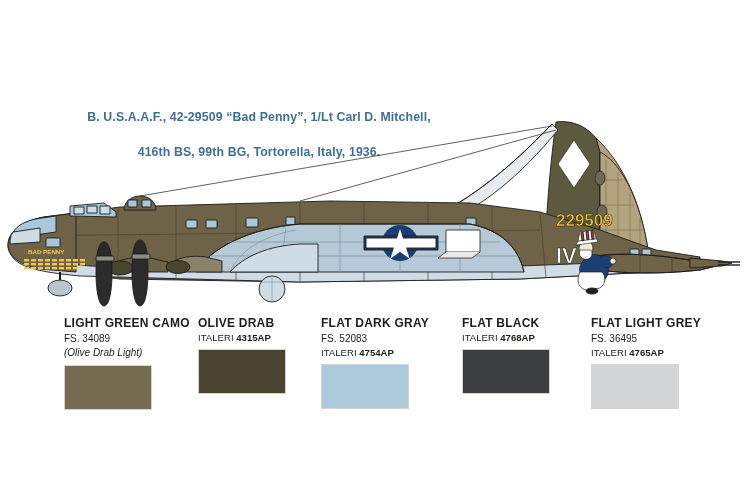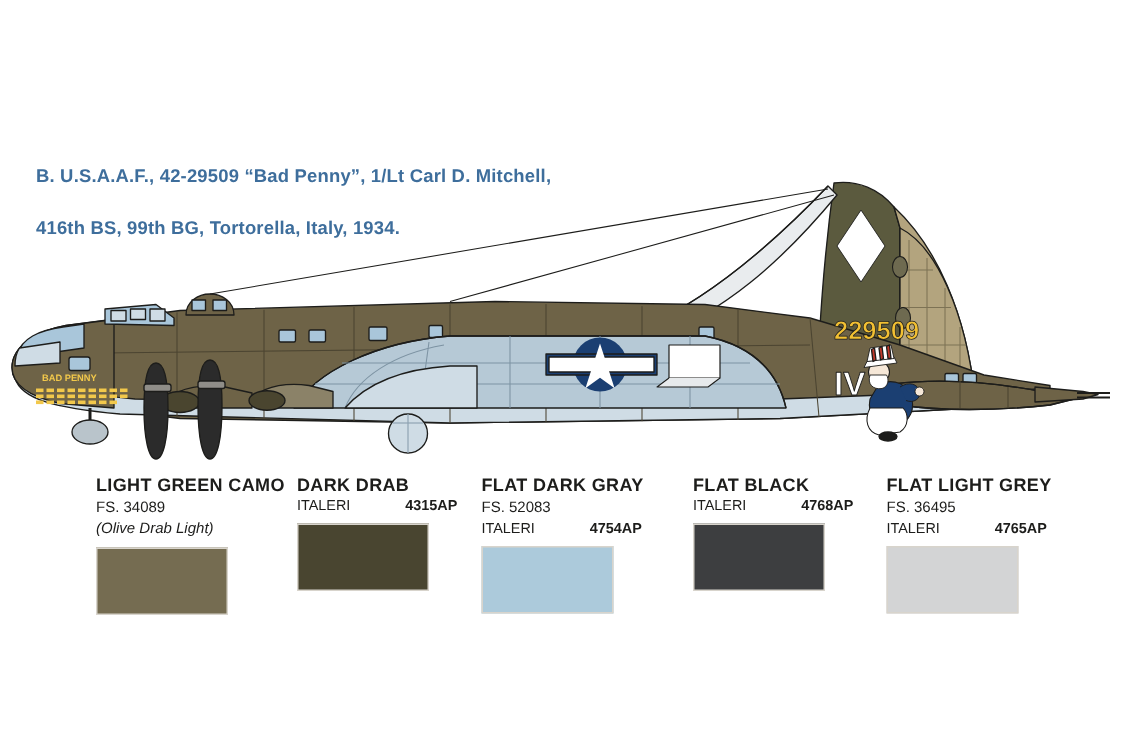--- a/index.html
+++ b/index.html
@@ -16,20 +16,21 @@
   .caption{
     position:absolute;
     left:24px;top:92px;
     width:470px;
     color:#3e6e9c;
     font-size:12.3px;
     font-weight:700;
     line-height:1.42;
     letter-spacing:.01em;
     white-space:pre-line;
+    text-align:center;
   }
 
   
   #art{position:absolute;left:0;top:60px;width:750px;height:250px;}
 
   
   #legend{
     position:absolute;left:0;top:316px;width:750px;height:110px;
   }
   .sw{
@@ -42,39 +43,39 @@
     letter-spacing:.02em;line-height:1.25;
     white-space:nowrap;
   }
   .sw-fs{
     font-size:10px;color:#1d1d1b;font-weight:400;
     line-height:1.4;margin-top:1px;
   }
   .sw-code{
     font-size:9.6px;color:#1d1d1b;font-weight:400;line-height:1.4;
   }
-  .sw-code b{font-weight:700;margin-left:34px;}
+  .sw-code b{font-weight:700;}
   .sw-alt{
     font-size:10px;color:#1d1d1b;font-style:italic;line-height:1.4;
   }
   .sw-chip{
     margin-top:5px;
     width:88px;height:45px;
     border:1px solid #d8d4cc;
     box-sizing:border-box;
   }
 </style>
 </head>
 <body>
 
 <div id="sheet">
 
   <div class="caption" style="color: rgb(62, 110, 156);">
     <span>B. U.S.A.A.F., 42-29509 “Bad Penny”, 1/Lt Carl D. Mitchell,</span><br>
-    <span>416th BS, 99th BG, Tortorella, Italy, 1934.</span>
+    <span>416th BS, 99th BG, Tortorella, Italy, 1936.</span>
   </div>
 
   <svg id="art" viewBox="0 0 750 250">
     <defs>
       <clipPath id="fusClip">
         <path d="M8,185 C8,172 24,162 44,158 L120,148 L330,142 L520,146 L600,160 L660,178 L700,190
                  L700,205 L660,214 L520,220 L300,222 L120,218 L40,208 C18,203 8,196 8,185 Z"></path>
       </clipPath>
       <clipPath id="finClip">
         <path d="M540,200 C548,160 572,110 610,72 C648,110 668,160 672,200 Z"></path>
@@ -312,21 +313,21 @@
   <div id="legend">
 
     <div class="sw" style="left:64px">
       <div class="sw-name">LIGHT GREEN CAMO</div>
       <div class="sw-fs">FS. 34089</div>
       <div class="sw-alt">(Olive Drab Light)</div>
       <div class="sw-chip" style="background:#756c51"></div>
     </div>
 
     <div class="sw" style="left:198px">
-      <div class="sw-name">DARK DRAB</div>
+      <div class="sw-name">OLIVE DRAB</div>
       <div class="sw-code"><span>ITALERI</span> <b>4315AP</b></div>
       <div class="sw-chip" style="background:#494530"></div>
     </div>
 
     <div class="sw" style="left:321px">
       <div class="sw-name">FLAT DARK GRAY</div>
       <div class="sw-fs">FS. 52083</div>
       <div class="sw-code"><span>ITALERI</span> <b>4754AP</b></div>
       <div class="sw-chip" style="background:#accadb"></div>
     </div>

